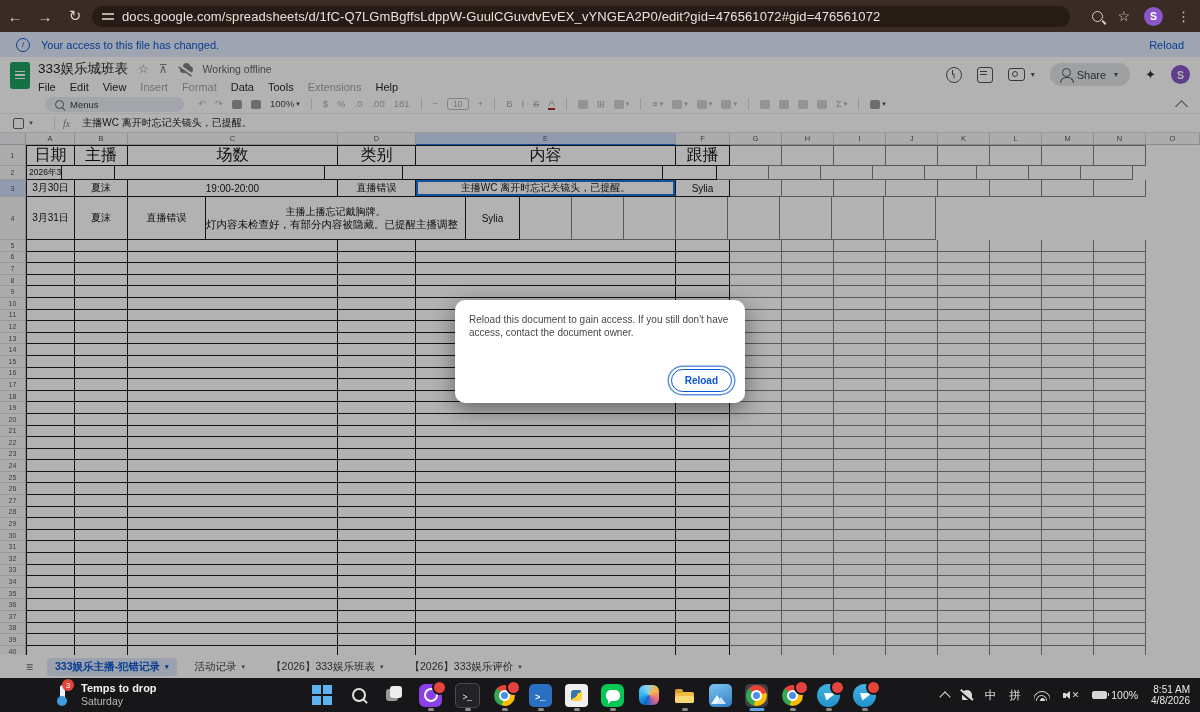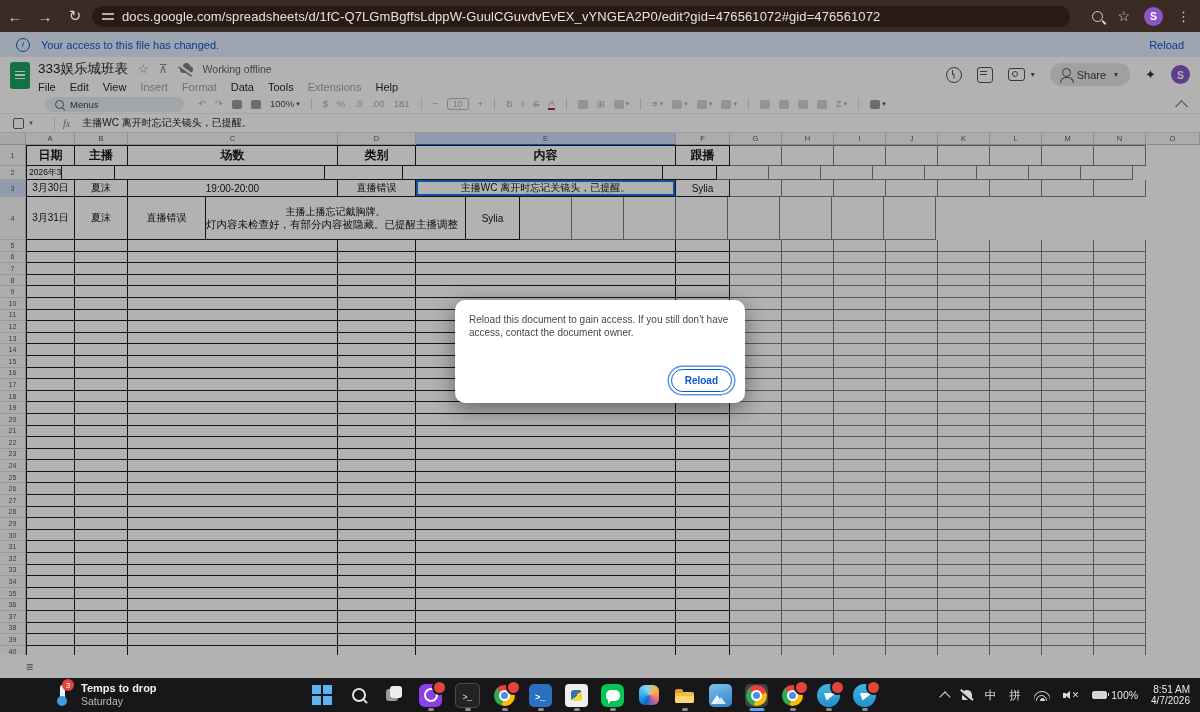--- a/index.html
+++ b/index.html
@@ -95,21 +95,21 @@
   .rownum{width:26px;flex:none;background:#f6f7f8;color:#54575b;font-size:7px;display:flex;align-items:center;
           justify-content:center;border-right:1px solid #c5c7ca;border-bottom:1px solid #d9dbde;box-sizing:border-box;}
   .rownum.hl{background:#cfdffc;}
   .cell{flex:none;box-sizing:border-box;display:flex;align-items:center;justify-content:center;
         font-size:10px;color:#141414;overflow:hidden;white-space:nowrap;}
   .cell.tb{border-right:1px solid #1c1c1c;border-bottom:1px solid #1c1c1c;}
   .cell.gb{border-right:1px solid #7d8085;border-bottom:1px solid #7d8085;}
   .cell.first-col{border-left:1px solid #1c1c1c;}
   .cell.first-row{border-top:1px solid #1c1c1c;}
   .cell.gb.first-row{border-top:1px solid #7d8085;}
-  .cell.hdr{font-weight:bold;font-size:12px;}
+  .cell.hdr{font-weight:normal;font-size:16px;}
   .cell.left{justify-content:flex-start;padding-left:2px;font-size:8.5px;}
   .cell.sel{box-shadow:inset 0 0 0 2px #1a73e8;}
   .cell.multi{flex-direction:column;justify-content:center;}
   .clipline{width:100%;overflow:hidden;white-space:nowrap;text-align:center;font-size:10px;line-height:12.5px;}
   .clipline.lalign{text-align:left;font-size:10.5px;}
   
   .tabbar{position:absolute;top:655px;left:0;width:1200px;height:23px;background:#fff;display:flex;
           align-items:center;font-size:10.5px;color:#3c4043;}
   .tb-burger{margin:0 14px 0 26px;font-size:12px;color:#5f6368;}
   .sheet-tab{display:flex;align-items:center;gap:5px;padding:2px 8px;margin-right:10px;border-radius:4px;}
@@ -1083,20 +1083,38 @@
           <div class="cell gb" style="width: 52px;"></div>
           <div class="cell gb" style="width: 52px;"></div>
           <div class="cell gb" style="width: 52px;"></div>
           <div class="cell gb" style="width: 52px;"></div>
         </div>
       </div>
   </div>
 
   <div class="tabbar">
     <span class="tb-burger">≡</span>
+    <div id="tabs" style="display:flex;align-items:center">
+        <span class="sheet-tab active">
+          <span>333娱乐主播-犯错记录</span>
+          <span class="stc">▾</span>
+        </span>
+        <span class="sheet-tab">
+          <span>活动记录</span>
+          <span class="stc">▾</span>
+        </span>
+        <span class="sheet-tab">
+          <span>【2026】333娱乐班表</span>
+          <span class="stc">▾</span>
+        </span>
+        <span class="sheet-tab">
+          <span>【2026】333娱乐评价</span>
+          <span class="stc">▾</span>
+        </span>
+      </div>
   </div>
 
   <div class="scrim"></div>
   <div class="dialog">
     <p class="dlg-body">Reload this document to gain access. If you still don't have access, contact the document owner.</p>
     <span class="dlg-btn">Reload</span>
   </div>
 
   <div class="taskbar">
     <div class="weather">
@@ -1188,18 +1206,18 @@
         <span class="spk-box"></span>
           <span class="spk-tri"></span>
           <span class="mute-x">✕</span>
       </span>
       <span class="bat">
         <span class="bshell"></span>
         <span class="bat-label">100%</span>
       </span>
       <span class="clockbox">
         <div>8:51 AM</div>
-        <div>4/7/2026</div>
+        <div>4/8/2026</div>
       </span>
     </div>
   </div>
 
 </div>
 
 </body></html>

